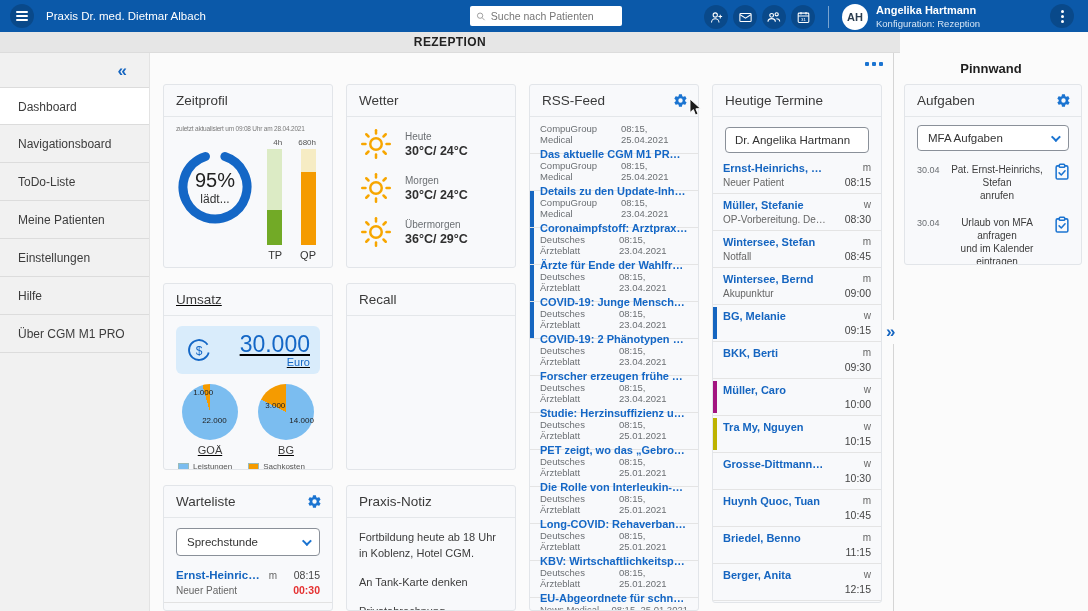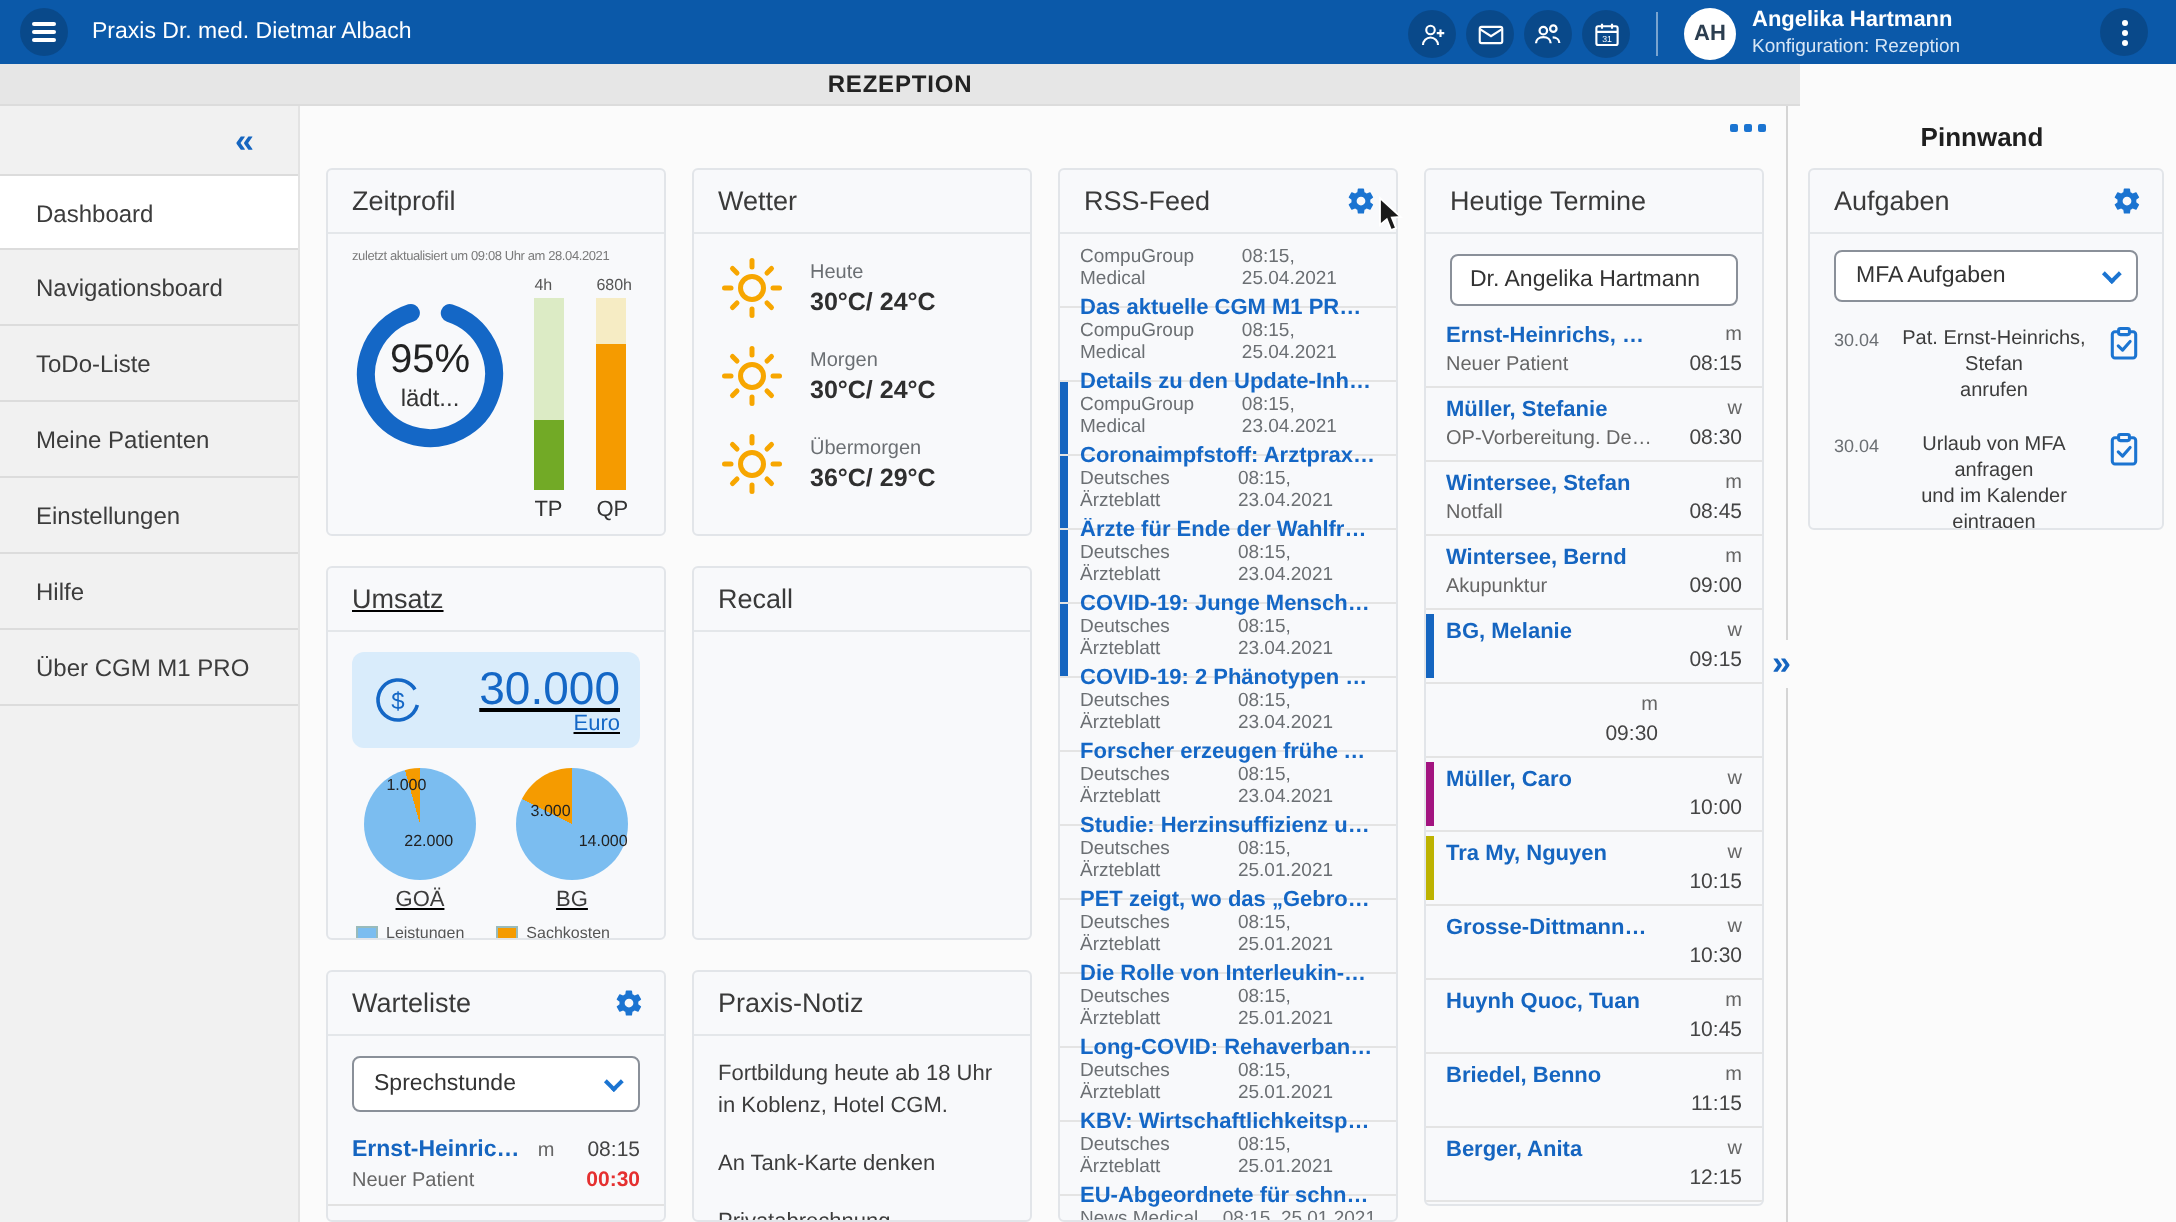--- a/index.html
+++ b/index.html
@@ -55,21 +55,21 @@
   .chev { margin-left:auto; width:7px; height:7px; border-right:2px solid #1b74d1; border-bottom:2px solid #1b74d1; transform:rotate(45deg) translateY(-2px); }
 
   
   .zp-updated { font-size:6.5px; letter-spacing:-0.2px; color:#7a7a7a; margin:8px 0 0 12px; white-space:nowrap; overflow:hidden; }
   .zp-row { display:flex; padding:6px 12px 0 12px; }
   .donut-wrap { position:relative; width:78px; height:78px; margin-top:10px; }
   .donut-text { position:absolute; inset:0; display:flex; flex-direction:column; align-items:center; justify-content:center; }
   .donut-pct { font-size:20px; color:#222; }
   .donut-lbl { font-size:12px; color:#333; }
   .bars { margin-left:auto; display:flex; gap:16px; padding-right:4px; }
-  .bar-wrap { display:flex; flex-direction:column; align-items:flex-start; }
+  .bar-wrap { display:flex; flex-direction:column; align-items:flex-end; }
   .bar-top { font-size:8px; color:#555; margin-bottom:2px; }
   .bar-track { width:15px; height:96px; position:relative; }
   .bar-fill { position:absolute; bottom:0; left:0; right:0; }
   .bar-label { font-size:11px; color:#333; margin-top:4px; }
 
   
   .wt-rows { padding:12px 14px; display:flex; flex-direction:column; gap:14px; }
   .wt-row { display:flex; align-items:center; gap:14px; }
   .wt-texts { display:flex; flex-direction:column; gap:2px; }
   .wt-day { font-size:10px; color:#6b6f73; }
@@ -151,20 +151,27 @@
 <header class="topbar">
   <div class="tb-circle hamburger">
     <span class="lines">
         <i></i>
         <i></i>
         <i></i>
       </span>
   </div>
   <span class="tb-title">Praxis Dr. med. Dietmar Albach</span>
 
+  <div class="tb-search">
+    <svg width="11" height="11" viewBox="0 0 24 24">
+        <circle cx="10" cy="10" r="6.5" fill="none" stroke="#8a8a8a" stroke-width="2"></circle>
+        <line x1="15" y1="15" x2="21" y2="21" stroke="#8a8a8a" stroke-width="2"></line>
+      </svg>
+    <input type="text" placeholder="Suche nach Patienten" style="">
+  </div>
 
   <div class="tb-icons">
     <div class="tb-circle">
       <svg width="15" height="15" viewBox="0 0 24 24" fill="none" stroke="#fff" stroke-width="1.7">
           <circle cx="10" cy="8" r="3.4"></circle>
           <path d="M4 20c0-3.3 2.7-6 6-6s6 2.7 6 6"></path>
           <path d="M18 7.5v6M15 10.5h6"></path>
         </svg>
     </div>
     <div class="tb-circle">
@@ -682,20 +689,24 @@
 
                 </div>
                 <div class="tm-right">
                   <span class="tm-g">w</span>
                   <span class="tm-t">09:15</span>
                 </div>
               </div>
 
               <div class="tm-row">
 
+                <div class="tm-left">
+                  <div class="tm-name">BKK, Berti</div>
+
+                </div>
                 <div class="tm-right">
                   <span class="tm-g">m</span>
                   <span class="tm-t">09:30</span>
                 </div>
               </div>
 
               <div class="tm-row">
                 <span class="tm-bar" style="background: rgb(163, 20, 128);"></span>
                 <div class="tm-left">
                   <div class="tm-name">Müller, Caro</div>

